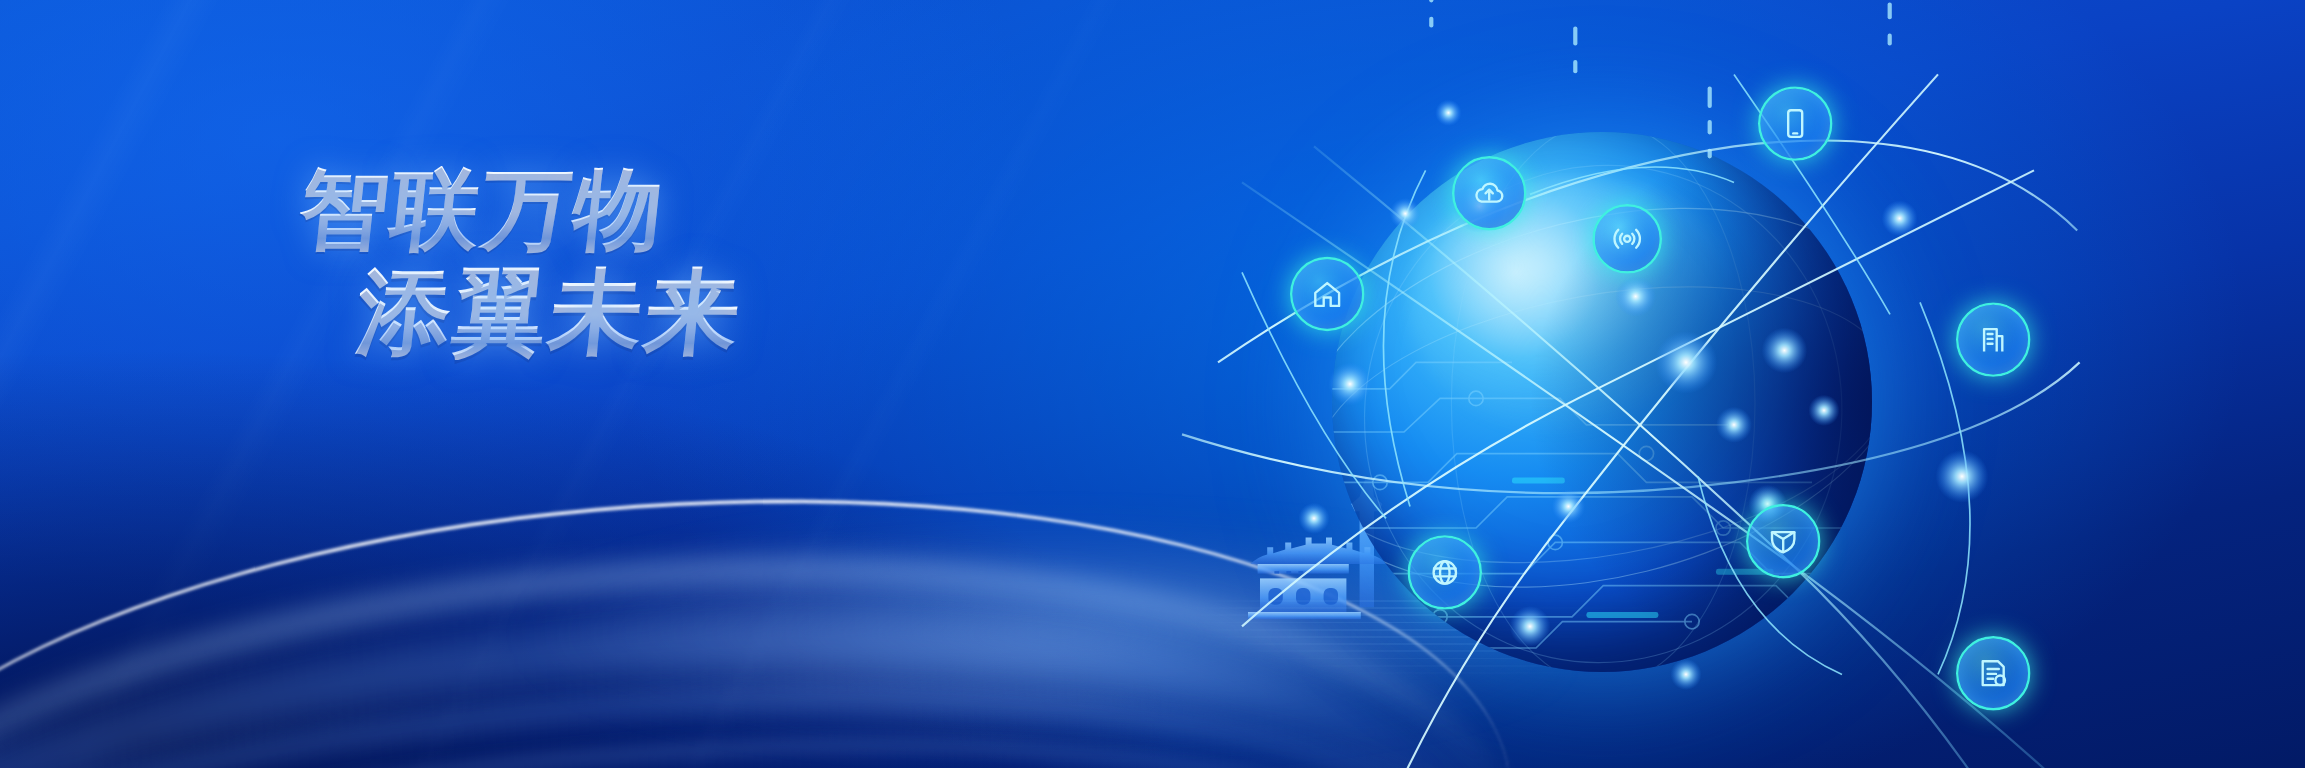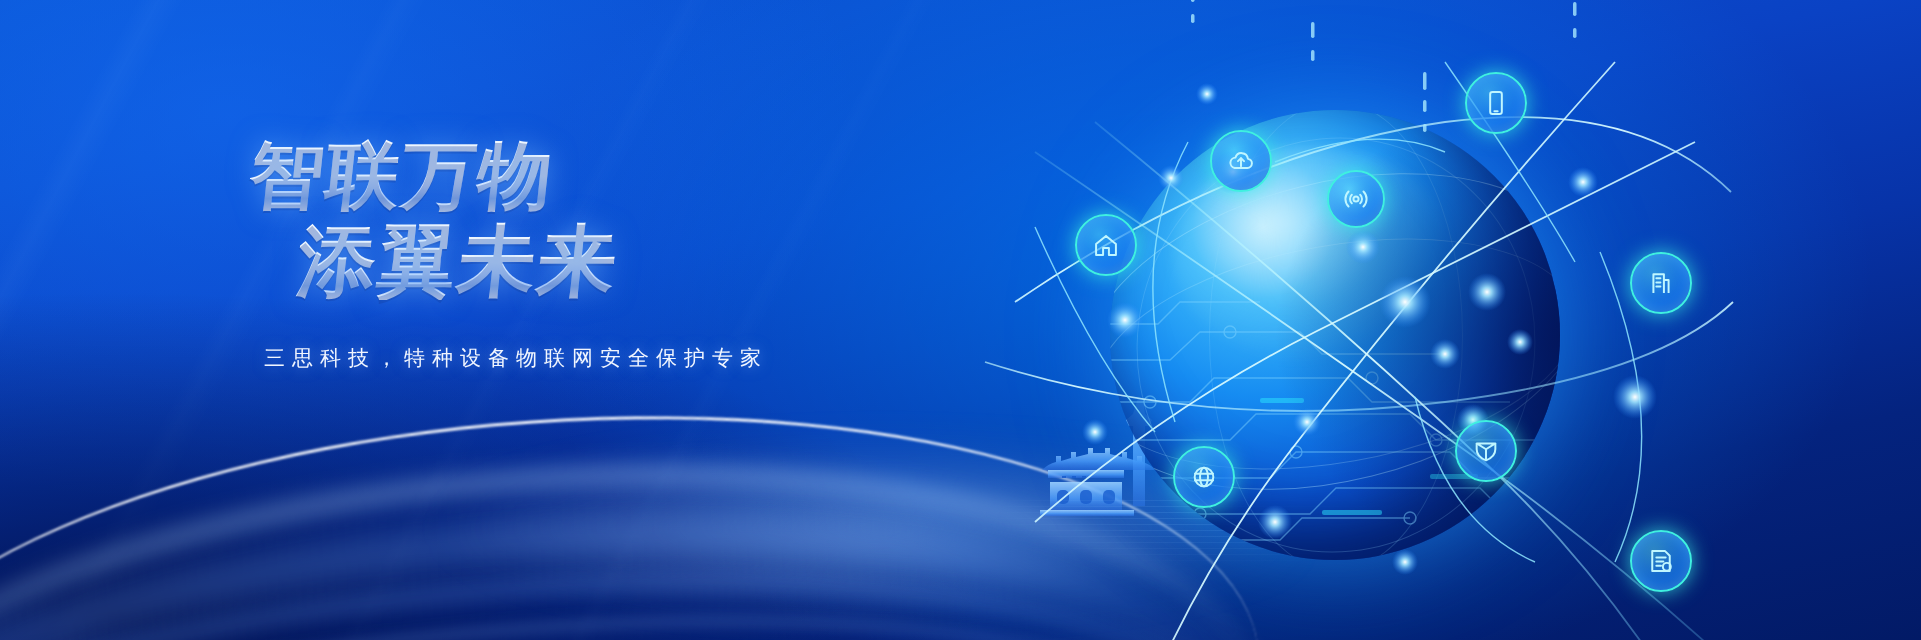--- a/index.html
+++ b/index.html
@@ -140,21 +140,20 @@
     <div class="trail t2"></div>
     <div class="trail t1"></div>
 
   </div>
 
   <div class="copy">
     <div class="headline">
       <div class="hl-line hl-1">智联万物</div>
       <div class="hl-line hl-2">添翼未来</div>
     </div>
-    <div class="subtitle">三思科技，特种设备物联网安全保护专家</div>
   </div>
 
   <svg class="city" viewBox="0 0 230 150">
     <defs>
       <linearGradient id="cityg" x1="0" y1="0" x2="0" y2="1">
         <stop offset="0%" stop-color="#9fd2ff" stop-opacity=".95"></stop>
         <stop offset="60%" stop-color="#4f9dfb" stop-opacity=".85"></stop>
         <stop offset="100%" stop-color="#2f6fe0" stop-opacity=".6"></stop>
       </linearGradient>
     </defs>

